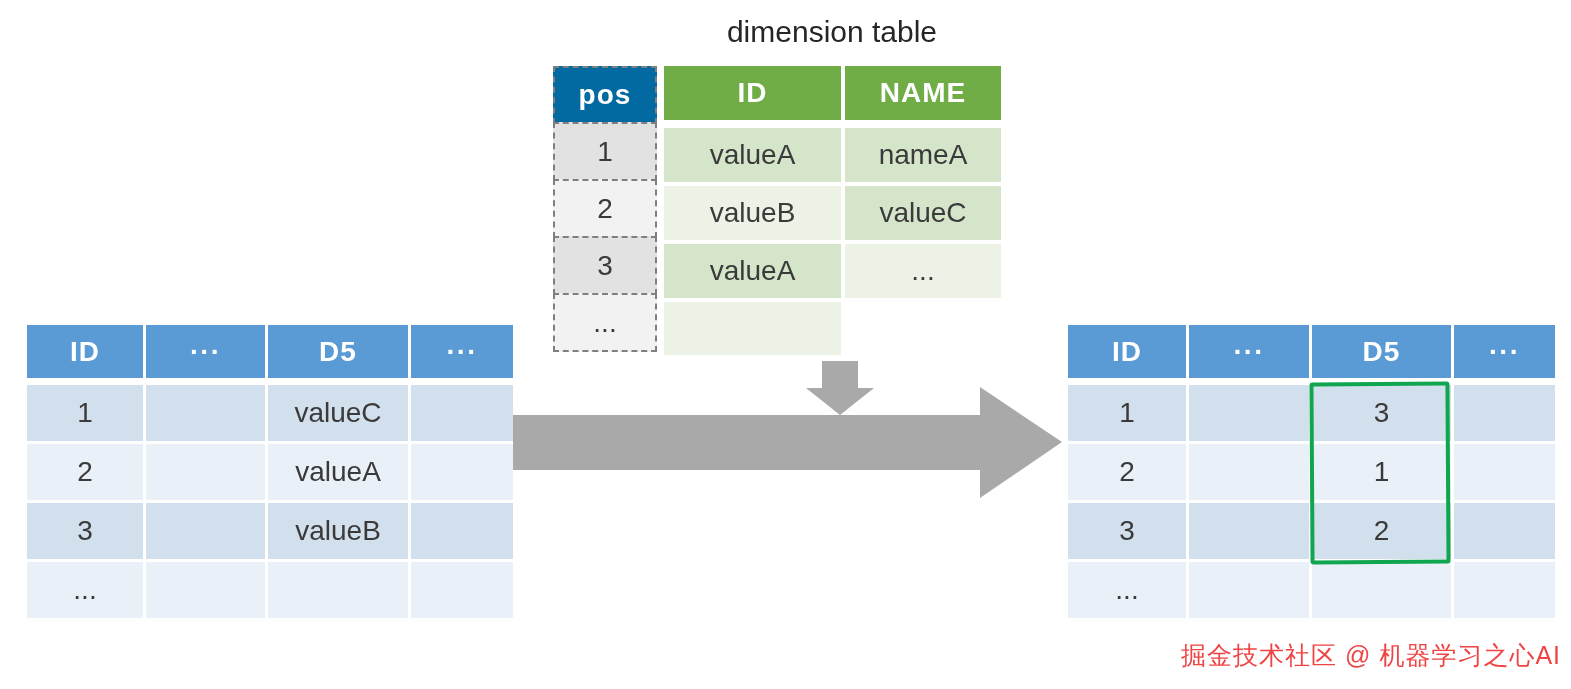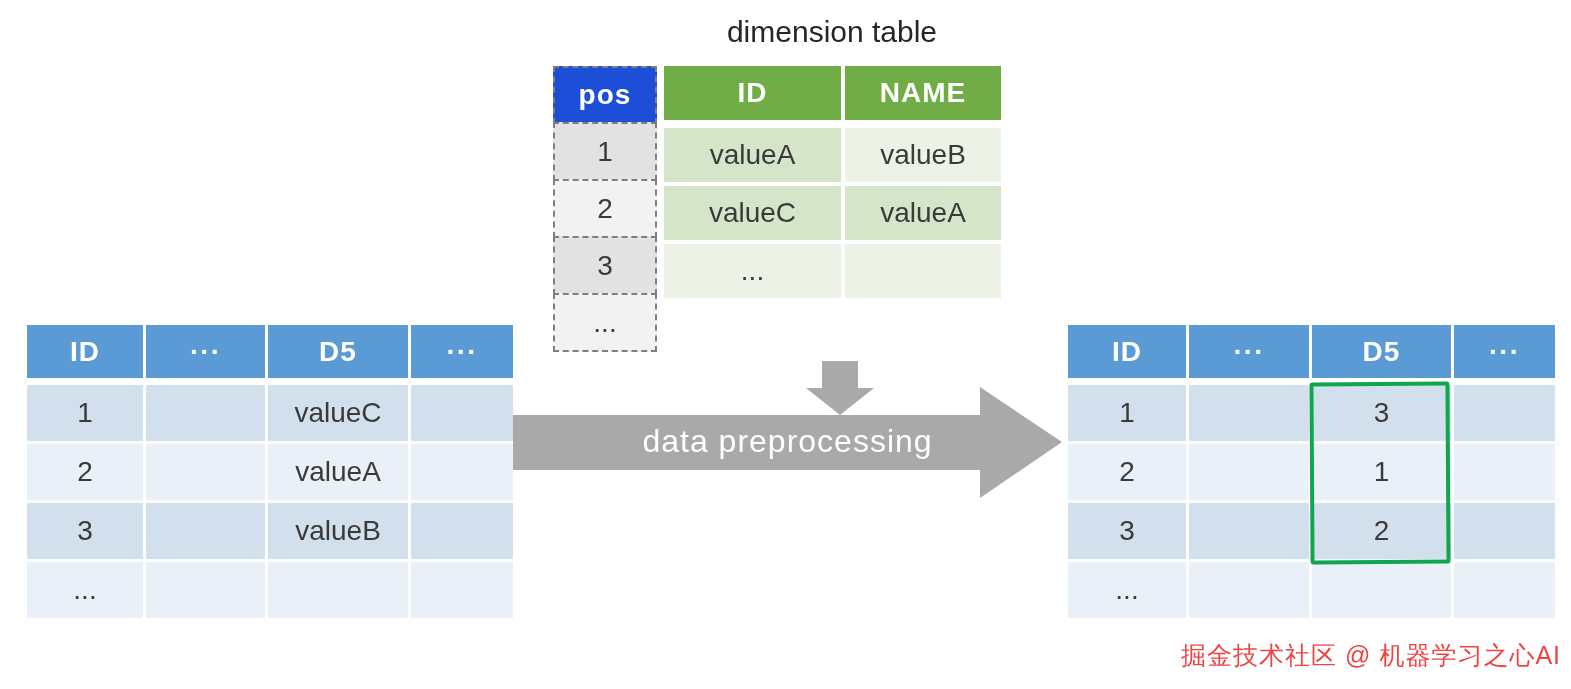--- a/index.html
+++ b/index.html
@@ -40,21 +40,21 @@
   #result-table{left:1068px;top:325px;grid-template-columns:118px 120px 139px 101px;grid-template-rows:57px 56px 56px 56px 56px;}
   
   .green{display:grid;gap:4px;}
   .green .hcell{background:#70ad47;height:54px;}
   .green .band-a{background:#d5e5c9;}
   .green .band-b{background:#ecf3e6;}
   #dim-main{left:664px;top:66px;grid-template-columns:177px 156px;grid-template-rows:58px 54px 54px 54px 53px;}
   
   .pos{display:block;width:104px;}
   .pos > div{box-sizing:border-box;border:2px dashed #7f7f7f;}
-  .pos .hcell{background:#1d4ed8;height:58px;}
+  .pos .hcell{background:#0369a1;height:58px;}
   .pos .cell{height:59px;margin-top:-2px;}
   .pos .band-a{background:#e2e2e2;}
   .pos .band-b{background:#f2f2f2;}
   #dim-pos{left:553px;top:66px;}
   
   #arrow-layer{position:absolute;left:0;top:0;pointer-events:none;}
   #arrow-label{
     position:absolute;left:513px;top:413px;width:549px;height:57px;
     display:flex;align-items:center;justify-content:center;
     font-size:32px;color:#ffffff;letter-spacing:1px;
@@ -87,20 +87,21 @@
       <div class="cell band-a">1</div>
       <div class="cell band-b">2</div>
       <div class="cell band-a">3</div>
       <div class="cell band-b">...</div>
     </div>
 
   <div id="dim-main" class="tbl green">
       <div class="hcell">ID</div>
       <div class="hcell">NAME</div>
       <div class="cell band-a">valueA</div>
+      <div class="cell band-a">nameA</div>
       <div class="cell band-b">valueB</div>
       <div class="cell band-a">valueC</div>
       <div class="cell band-a">valueA</div>
       <div class="cell band-b">...</div>
       <div class="cell band-b"></div>
     </div>
 
   <div id="fact-table" class="tbl blue">
       <div class="hcell">ID</div>
       <div class="hcell">···</div>
@@ -144,20 +145,19 @@
       <div class="cell band-b">...</div>
       <div class="cell band-b"></div>
       <div class="cell band-b"></div>
       <div class="cell band-b"></div>
     </div>
 
   <svg id="arrow-layer" width="1571" height="689" viewBox="0 0 1571 689">
     <polygon fill="#a9a9a9" points="822,361 858,361 858,388 874,388 840,415 806,388 822,388"></polygon>
     <polygon fill="#a9a9a9" points="513,415 980,415 980,387 1062,442 980,498 980,470 513,470"></polygon>
   </svg>
-  <div id="arrow-label">data preprocessing</div>
 
   <div id="highlight-box"></div>
 
 
   <div id="watermark">掘金技术社区 @ 机器学习之心AI</div>
 
 </div>
 
 </body></html>

